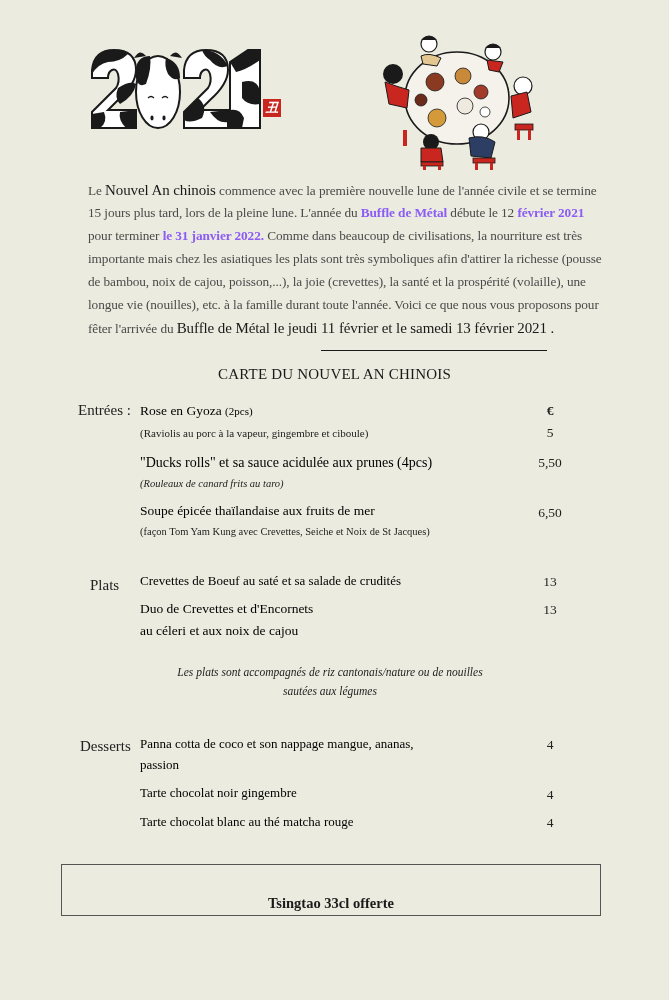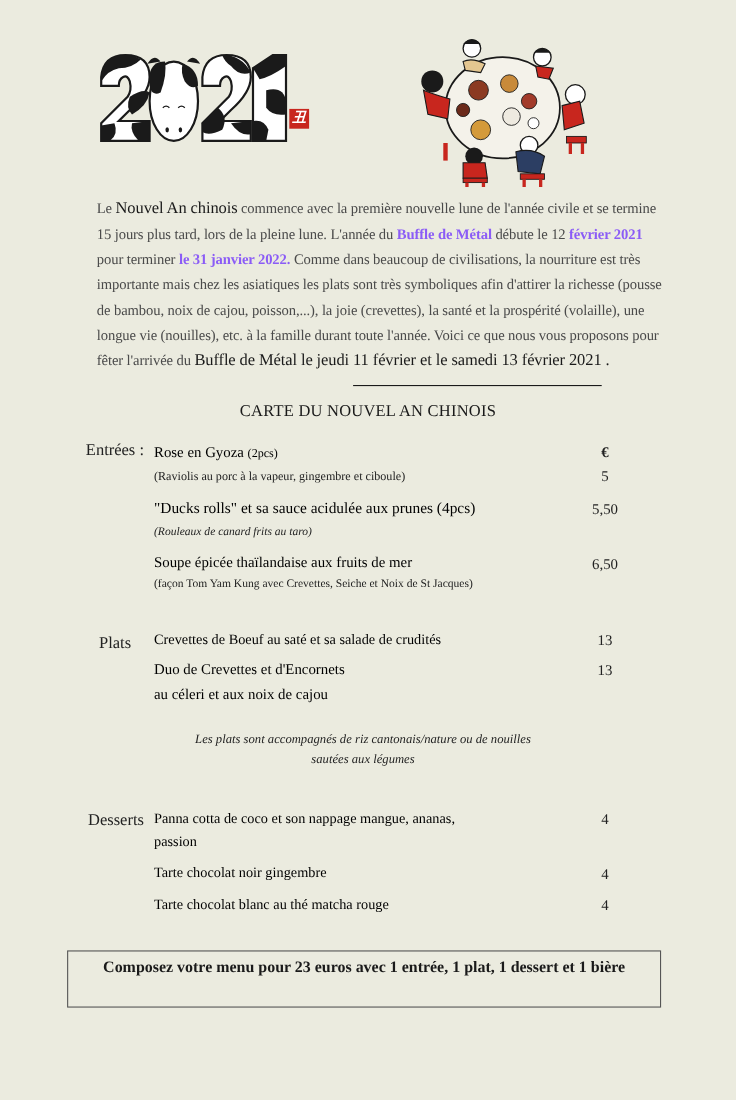--- a/index.html
+++ b/index.html
@@ -221,14 +221,14 @@
 <div class="price" style="top:737px">4</div>
 <div class="dish" style="top:757px; font-size:13px">passion</div>
 
 <div class="dish" style="top:785px; font-size:13px">Tarte chocolat noir gingembre</div>
 <div class="price" style="top:787px">4</div>
 
 <div class="dish" style="top:814px; font-size:13px">Tarte chocolat blanc au thé matcha rouge</div>
 <div class="price" style="top:815px">4</div>
 
 <div id="offer-box" class="abs">
-  <div class="offer-line" style="top:7px">Composez votre menu pour 23 euros avec 1 entrée, 1 plat, 1 dessert et 1 bière</div>
+  <div class="offer-line" style="top:30px">Tsingtao 33cl offerte</div>
 </div>
 
 </body></html>

